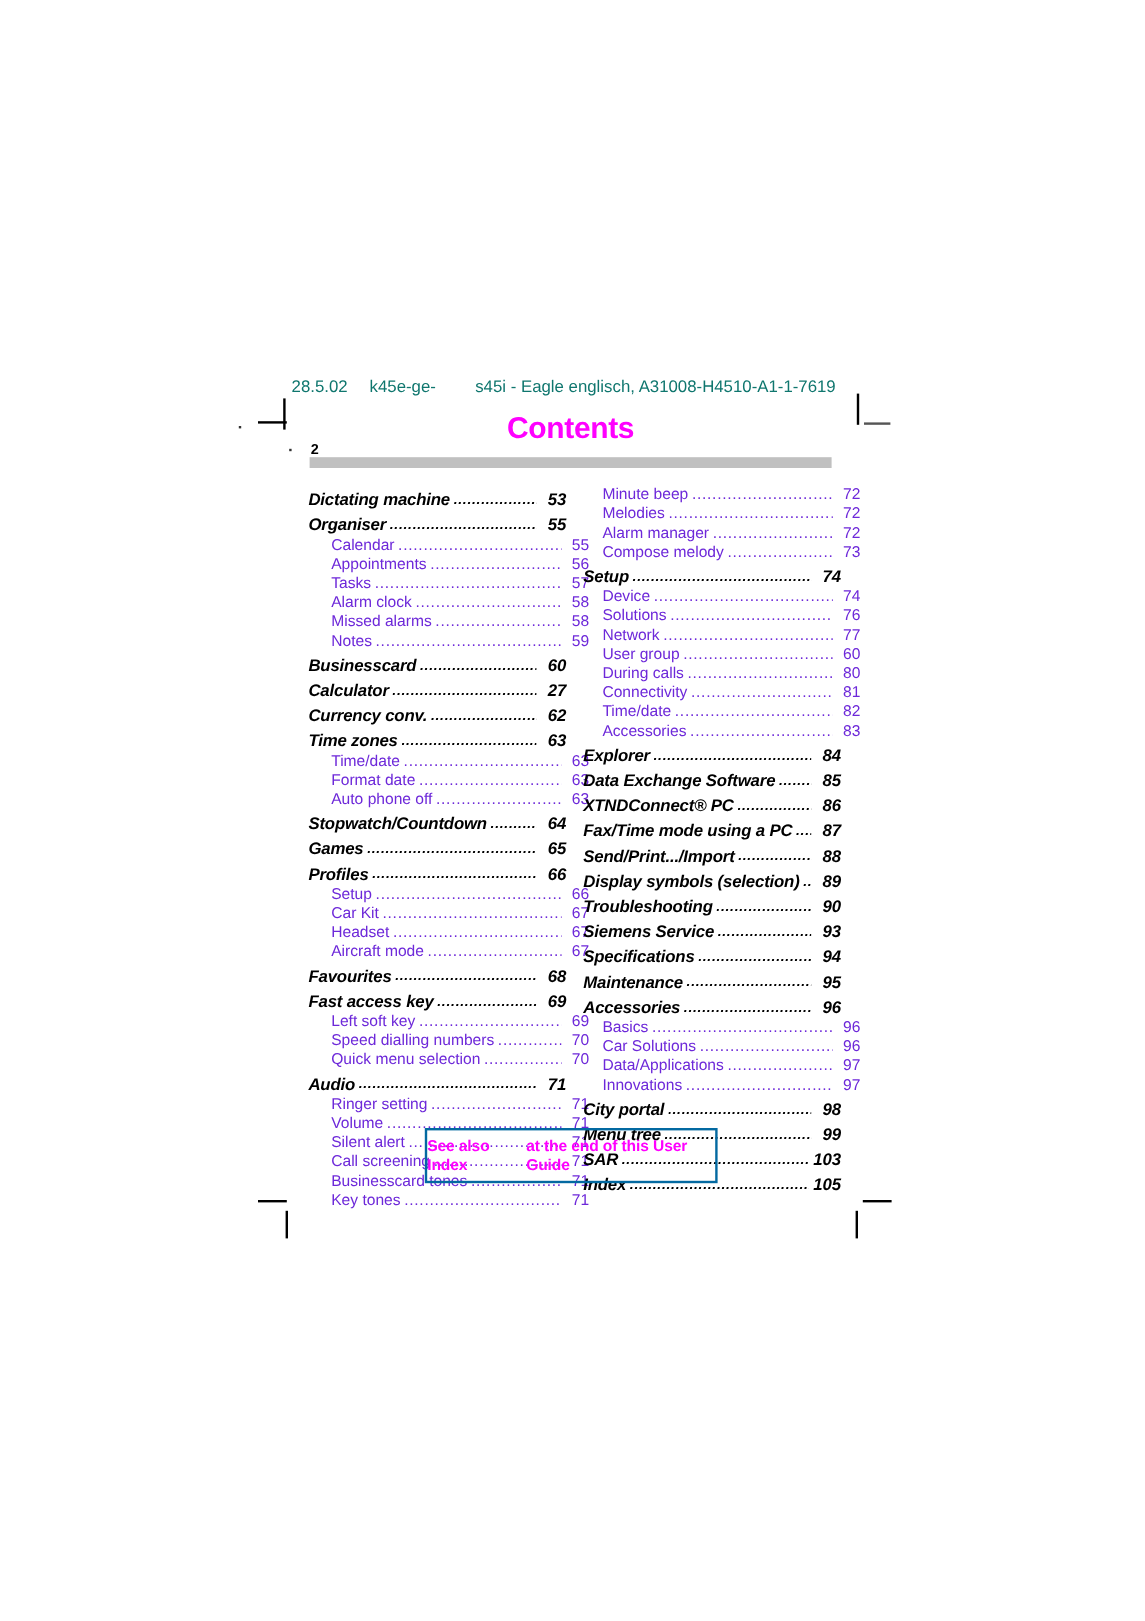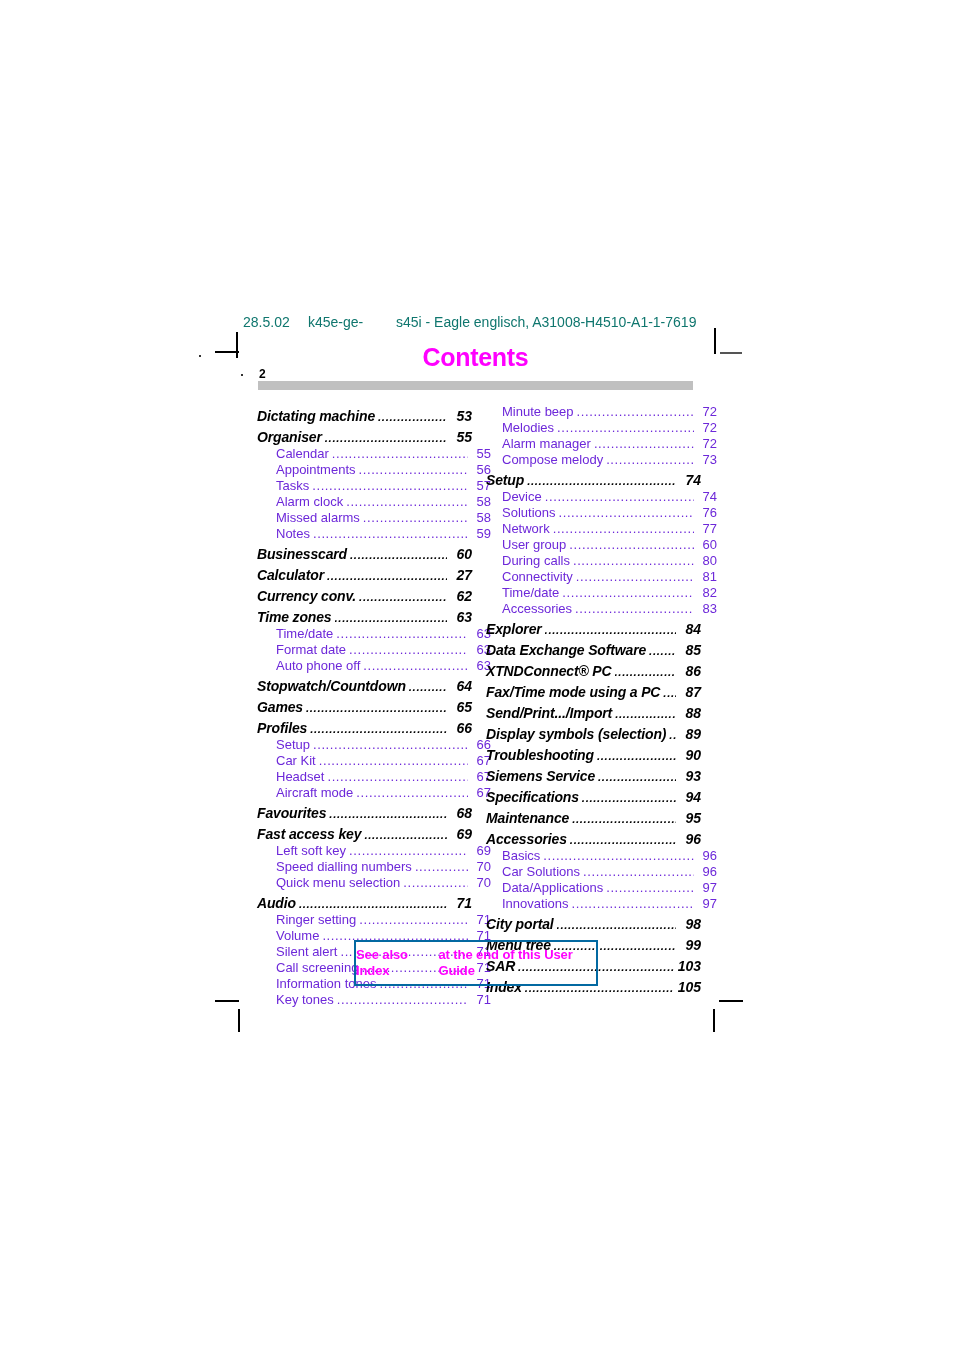--- a/index.html
+++ b/index.html
@@ -355,21 +355,21 @@
         <span class="label">Silent alert</span>
         <span class="leader"></span>
         <span class="pageno">71</span>
       </div>
       <div class="entry lvl2">
         <span class="label">Call screening</span>
         <span class="leader"></span>
         <span class="pageno">71</span>
       </div>
       <div class="entry lvl2">
-        <span class="label">Information tones</span>
+        <span class="label">Businesscard tones</span>
         <span class="leader"></span>
         <span class="pageno">71</span>
       </div>
       <div class="entry lvl2">
         <span class="label">Key tones</span>
         <span class="leader"></span>
         <span class="pageno">71</span>
       </div>
     </div>
   <div class="toc-col right" id="toc-right">

